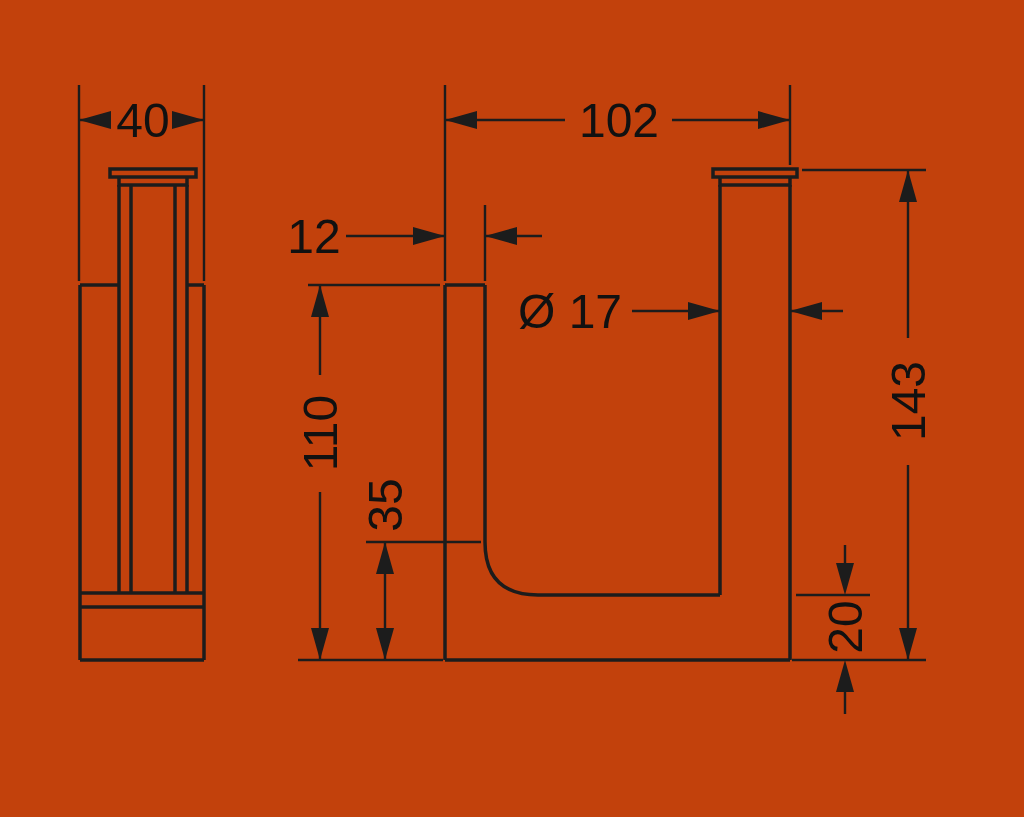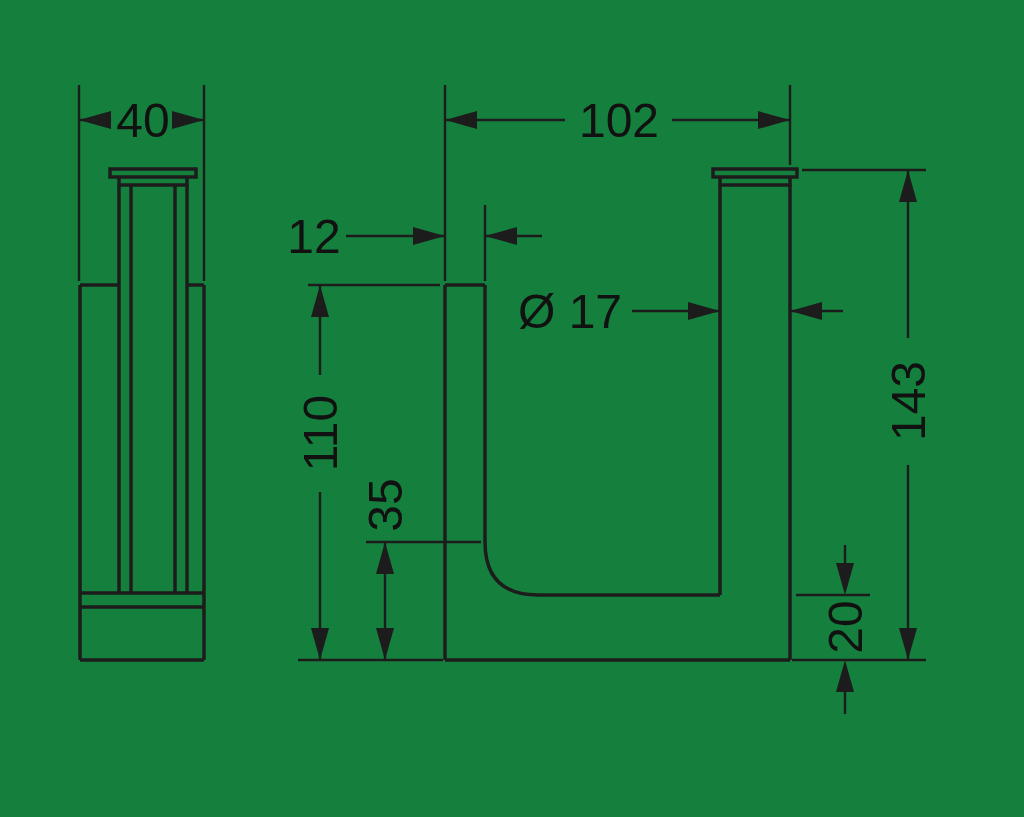--- a/index.html
+++ b/index.html
@@ -5,21 +5,21 @@
   html, body {
     margin: 0;
     padding: 0;
     background: #ffffff;
     font-family: "Liberation Sans", sans-serif;
   }
   .canvas {
     position: relative;
     width: 1024px;
     height: 817px;
-    background: #15803d;
+    background: #c2410c;
     overflow: hidden;
   }
   svg { display: block; }
   .obj {
     fill: none;
     stroke: #1c1c1c;
     stroke-width: 3.5;
     stroke-linecap: butt;
     stroke-linejoin: miter;
   }

